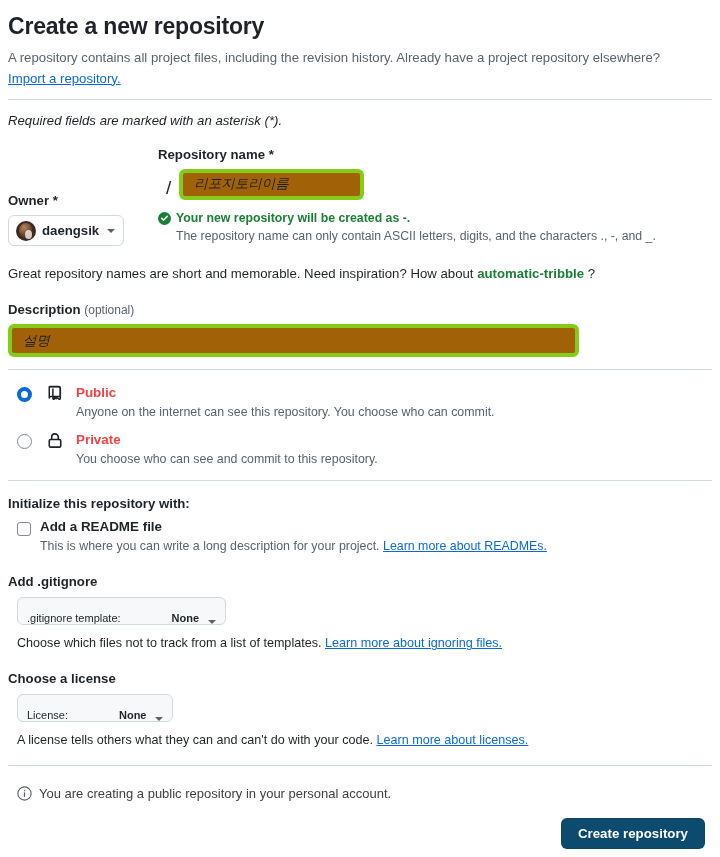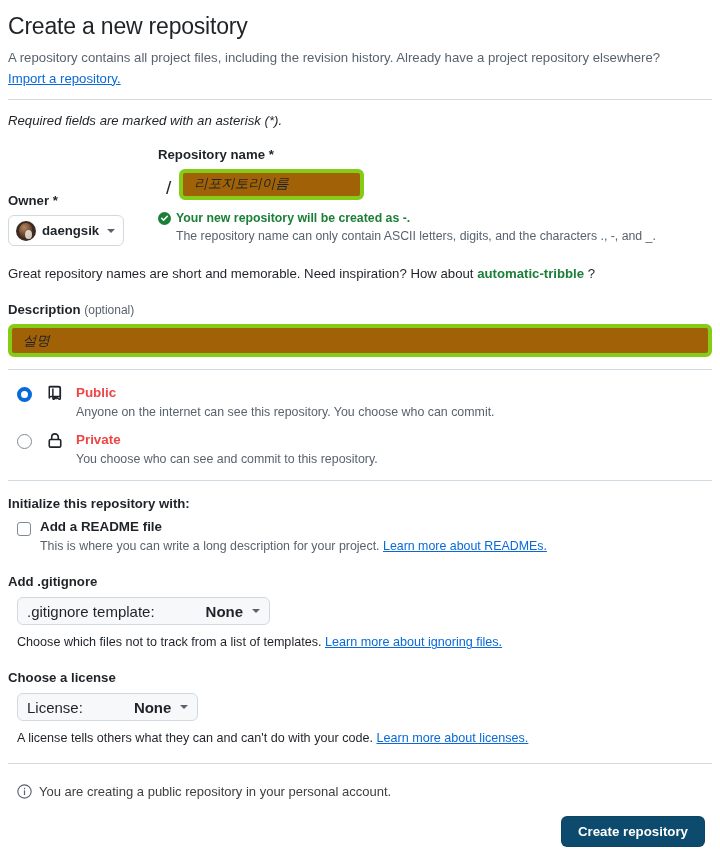--- a/index.html
+++ b/index.html
@@ -8,21 +8,21 @@
     width: 720px; height: 857px;
     background: #ffffff;
     font-family: "Liberation Sans", sans-serif;
     color: #1f2328;
     -webkit-font-smoothing: antialiased;
   }
   .page { width: 720px; height: 857px; padding: 8px 8px 0 8px; position: relative; }
 
   h1.title {
     font-size: 23px;
-    font-weight: 400;
+    font-weight: 700;
     line-height: 1.25;
     margin: 4px 0 7px 0;
     letter-spacing: -0.2px;
   }
   .lead {
     font-size: 13.2px;
     color: #59636e;
     line-height: 1.5;
     margin: 0;
   }
@@ -150,21 +150,21 @@
     margin-top: 20px;
   }
   .suggest {
     color: #1a7f37;
     font-weight: 600;
     cursor: pointer;
   }
 
   .desc-block { margin-top: 21px; }
   .desc-input {
-    width: 704px;
+    width: 571px;
     height: 33px;
     padding: 8px 11px;
   }
 
   
   .visibility { margin-top: 14px; }
   .vis-option { display: flex; align-items: flex-start; margin-bottom: 10px; }
   .radio {
     width: 15px; height: 15px;
     border-radius: 50%;
@@ -198,28 +198,28 @@
     background: #fff;
     margin: 3px 9px 0 9px;
     flex: 0 0 auto;
     cursor: pointer;
   }
   .cb-label { font-size: 13.4px; font-weight: 600; color: #1f2328; }
   .cb-sub { font-size: 12.4px; color: #59636e; margin: 3px 0 0 32px; }
 
   .select-btn {
     display: inline-flex;
-    align-items: center;
+    align-items: flex-end;
     gap: 7px;
     height: 28px;
     padding: 0 9px;
     border: 1px solid #d1d9e0;
     border-radius: 6px;
     background: #f6f8fa;
-    font-size: 15px;
+    font-size: 11px;
     color: #1f2328;
     cursor: pointer;
     margin-left: 9px;
   }
   .select-btn b { font-weight: 600; padding-left: 44px; }
   .select-btn .caret { border-top-color: #59636e; }
   .help-line { font-size: 12.6px; color: #1f2328; margin: 10px 0 0 9px; }
 
   
   .footer-note {

